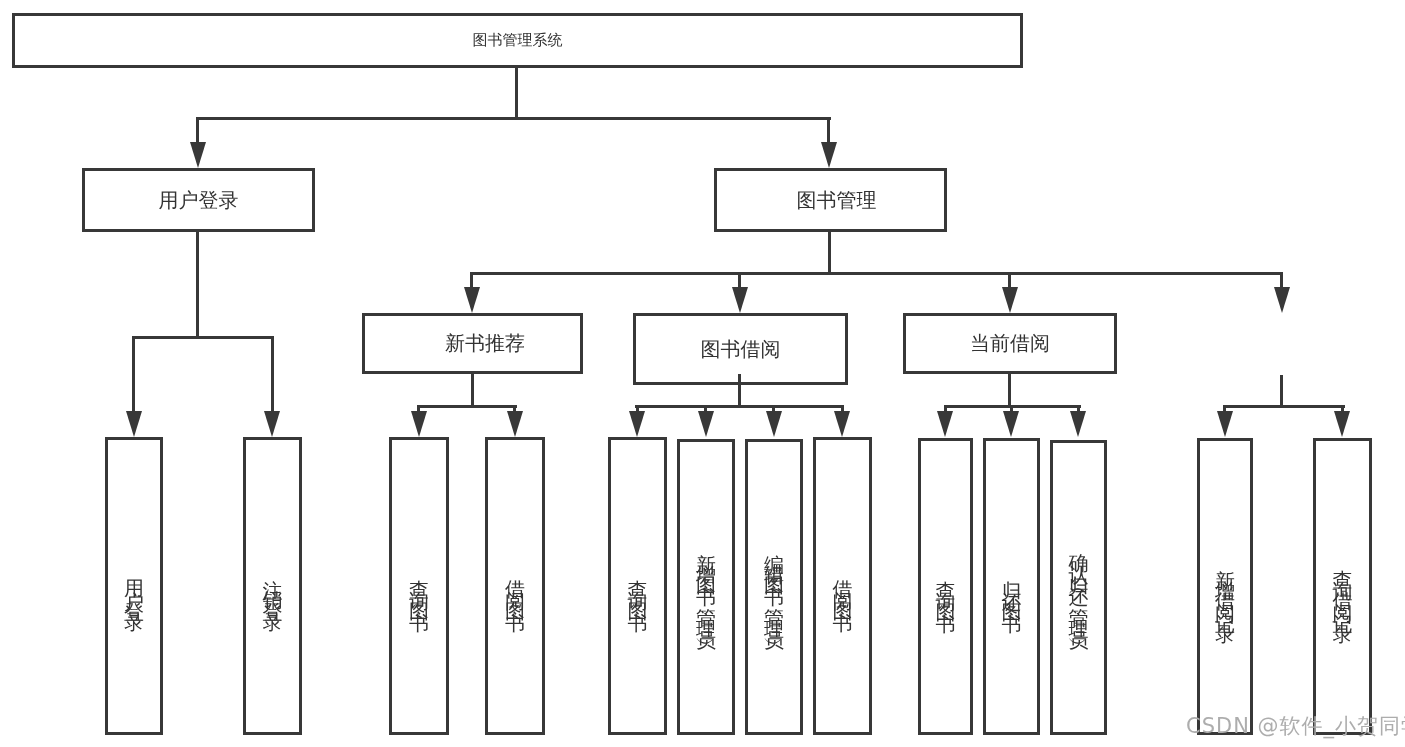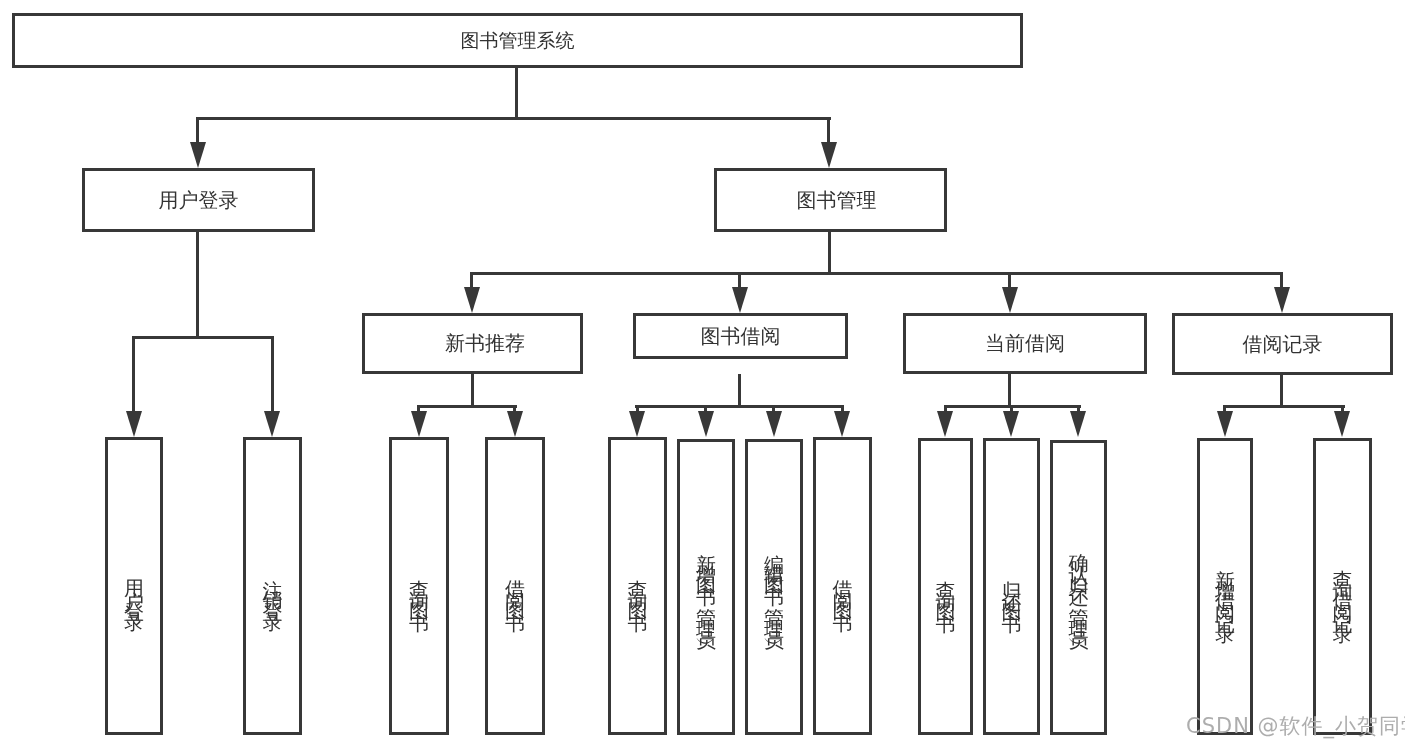--- a/index.html
+++ b/index.html
@@ -62,21 +62,21 @@
     letter-spacing: 1px;
     white-space: nowrap;
     z-index: 10;
   }
 </style>
 </head>
 <body>
 
 <div class="canvas">
 
-  <div class="box lbl" style="left:12px;top:13px;width:1011px;height:55px;font-size:19px;">图书管理系统</div>
+  <div class="box lbl" style="left:12px;top:13px;width:1011px;height:55px;font-size:15px;">图书管理系统</div>
 
   <div class="vl" style="left:515px;top:68px;height:52px;"></div>
   <div class="hl" style="left:197px;top:117px;width:634px;"></div>
   <div class="vl" style="left:196px;top:117px;height:28px;"></div>
   <div class="vl" style="left:827px;top:117px;height:28px;"></div>
   <div class="arrow" style="left:190px;top:142px;"></div>
   <div class="arrow" style="left:821px;top:142px;"></div>
 
   <div class="box lbl" style="left:82px;top:168px;width:233px;height:64px;">用户登录</div>
   <div class="box lbl" style="left:714px;top:168px;width:233px;height:64px;padding-left:12px;">图书管理</div>
@@ -93,23 +93,22 @@
   <div class="vl" style="left:470px;top:272px;height:18px;"></div>
   <div class="vl" style="left:738px;top:272px;height:18px;"></div>
   <div class="vl" style="left:1008px;top:272px;height:18px;"></div>
   <div class="vl" style="left:1280px;top:272px;height:18px;"></div>
   <div class="arrow" style="left:464px;top:287px;"></div>
   <div class="arrow" style="left:732px;top:287px;"></div>
   <div class="arrow" style="left:1002px;top:287px;"></div>
   <div class="arrow" style="left:1274px;top:287px;"></div>
 
   <div class="box lbl" style="left:362px;top:313px;width:221px;height:61px;padding-left:25px;">新书推荐</div>
-  <div class="box lbl" style="left:633px;top:313px;width:215px;height:46px;">图书借阅</div>
-  <div class="box lbl" style="left:903px;top:313px;width:244px;height:61px;">当前借阅</div>
-  <div class="box lbl" style="left:1172px;top:313px;width:221px;height:62px;">借阅记录</div>
+  <div class="box lbl" style="left:633px;top:313px;width:215px;height:72px;">图书借阅</div>
+  <div class="box lbl" style="left:903px;top:313px;width:214px;height:61px;">当前借阅</div>
 
   <div class="vl" style="left:471px;top:374px;height:34px;"></div>
   <div class="hl" style="left:417px;top:405px;width:100px;"></div>
   <div class="vl" style="left:417px;top:405px;height:10px;"></div>
   <div class="vl" style="left:513px;top:405px;height:10px;"></div>
   <div class="arrow" style="left:411px;top:411px;"></div>
   <div class="arrow" style="left:507px;top:411px;"></div>
 
   <div class="vl" style="left:738px;top:374px;height:34px;"></div>
   <div class="hl" style="left:635px;top:405px;width:209px;"></div>

